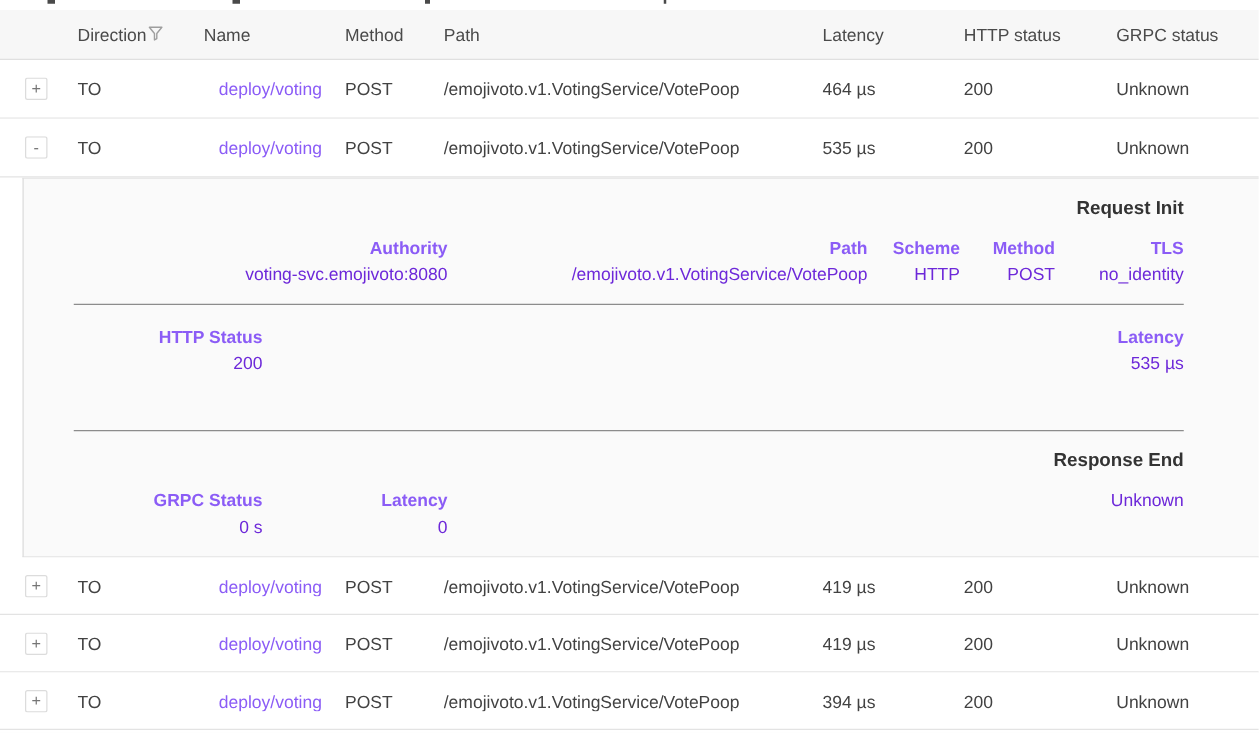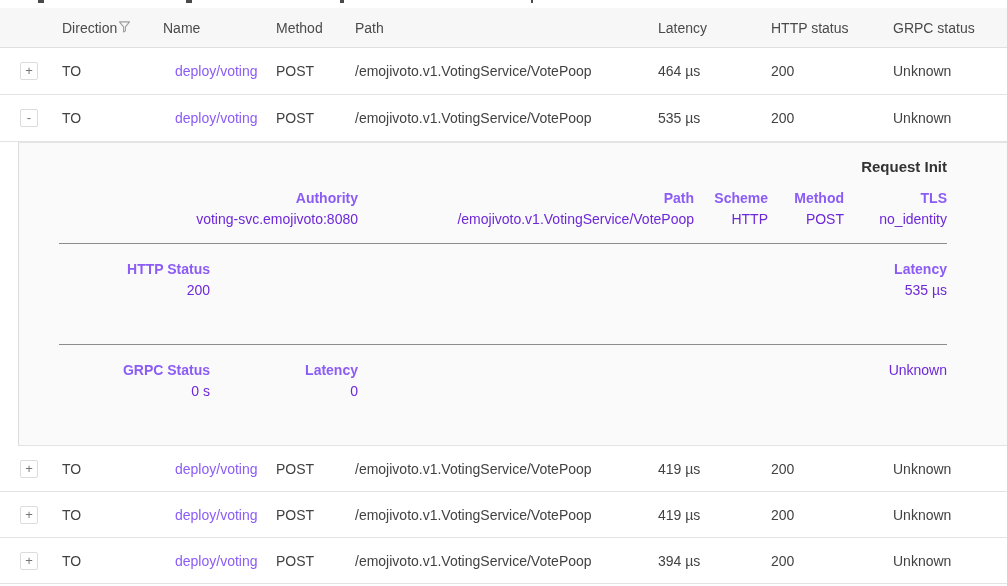--- a/index.html
+++ b/index.html
@@ -140,20 +140,21 @@
     <div class="psection">
       <div class="fields f-ri">
         <span class="flabel">HTTP Status</span>
         <span class="flabel">Latency</span>
         <span class="fvalue">200</span>
         <span class="fvalue">535 µs</span>
       </div>
     </div>
     <div class="pdivider"></div>
     <div class="psection">
+      <h3>Response End</h3>
       <div class="fields f-re">
         <span class="flabel">GRPC Status</span>
         <span class="flabel">Latency</span>
         <span class="fvalue">Unknown</span>
         <span class="fvalue">0 s</span>
         <span class="fvalue">0</span>
       </div>
     </div>
   </div>
 

